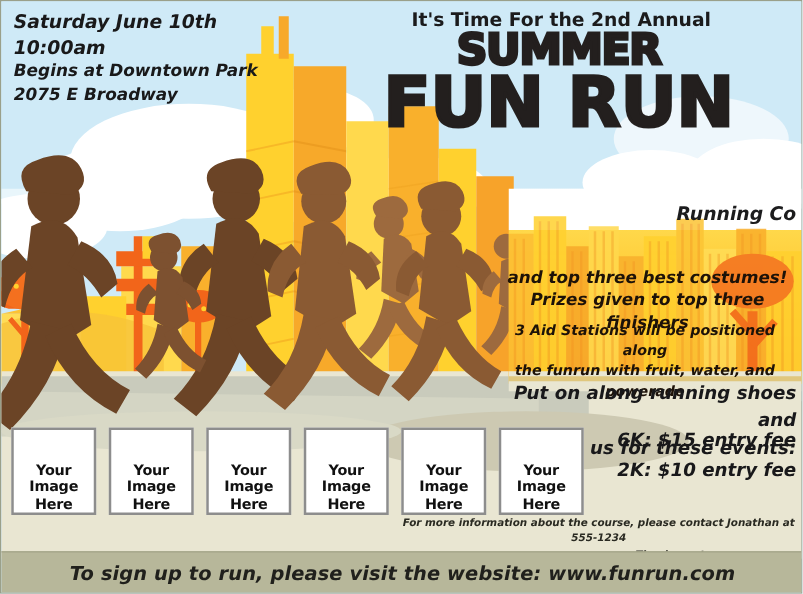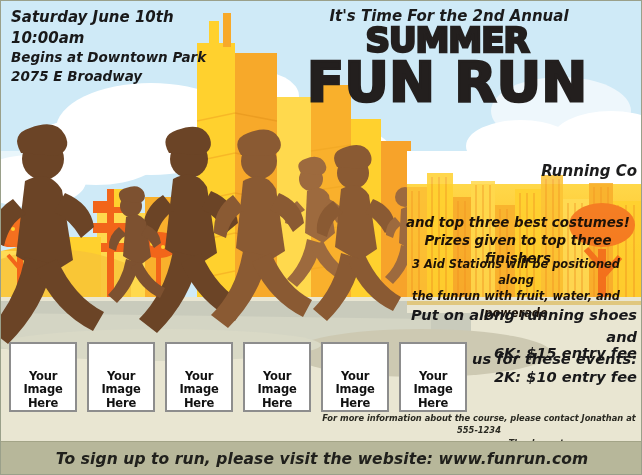--- a/index.html
+++ b/index.html
@@ -43,21 +43,21 @@
     line-height:1.38;
   }
   .datebox .l1{font-size:15px;}
   .datebox .l2{font-size:15px;}
   .datebox .l3{font-size:13.5px;}
   .datebox .l4{font-size:13.5px;}
 
   .pretitle{
     position:absolute;left:258px;top:6px;width:380px;
     text-align:center;
-    font-style:italic;font-weight:bold;font-size:15px;color:#1b1b1c;
+    font-weight:bold;font-size:15px;color:#1b1b1c;
   }
 
   .bigtitle{
     position:absolute;left:250px;top:24px;width:392px;
     text-align:center;color:#231f1e;
     font-weight:bold;
     font-family:"DejaVu Sans","Liberation Sans",sans-serif;
   }
   .bigtitle .ln{
     display:block;

